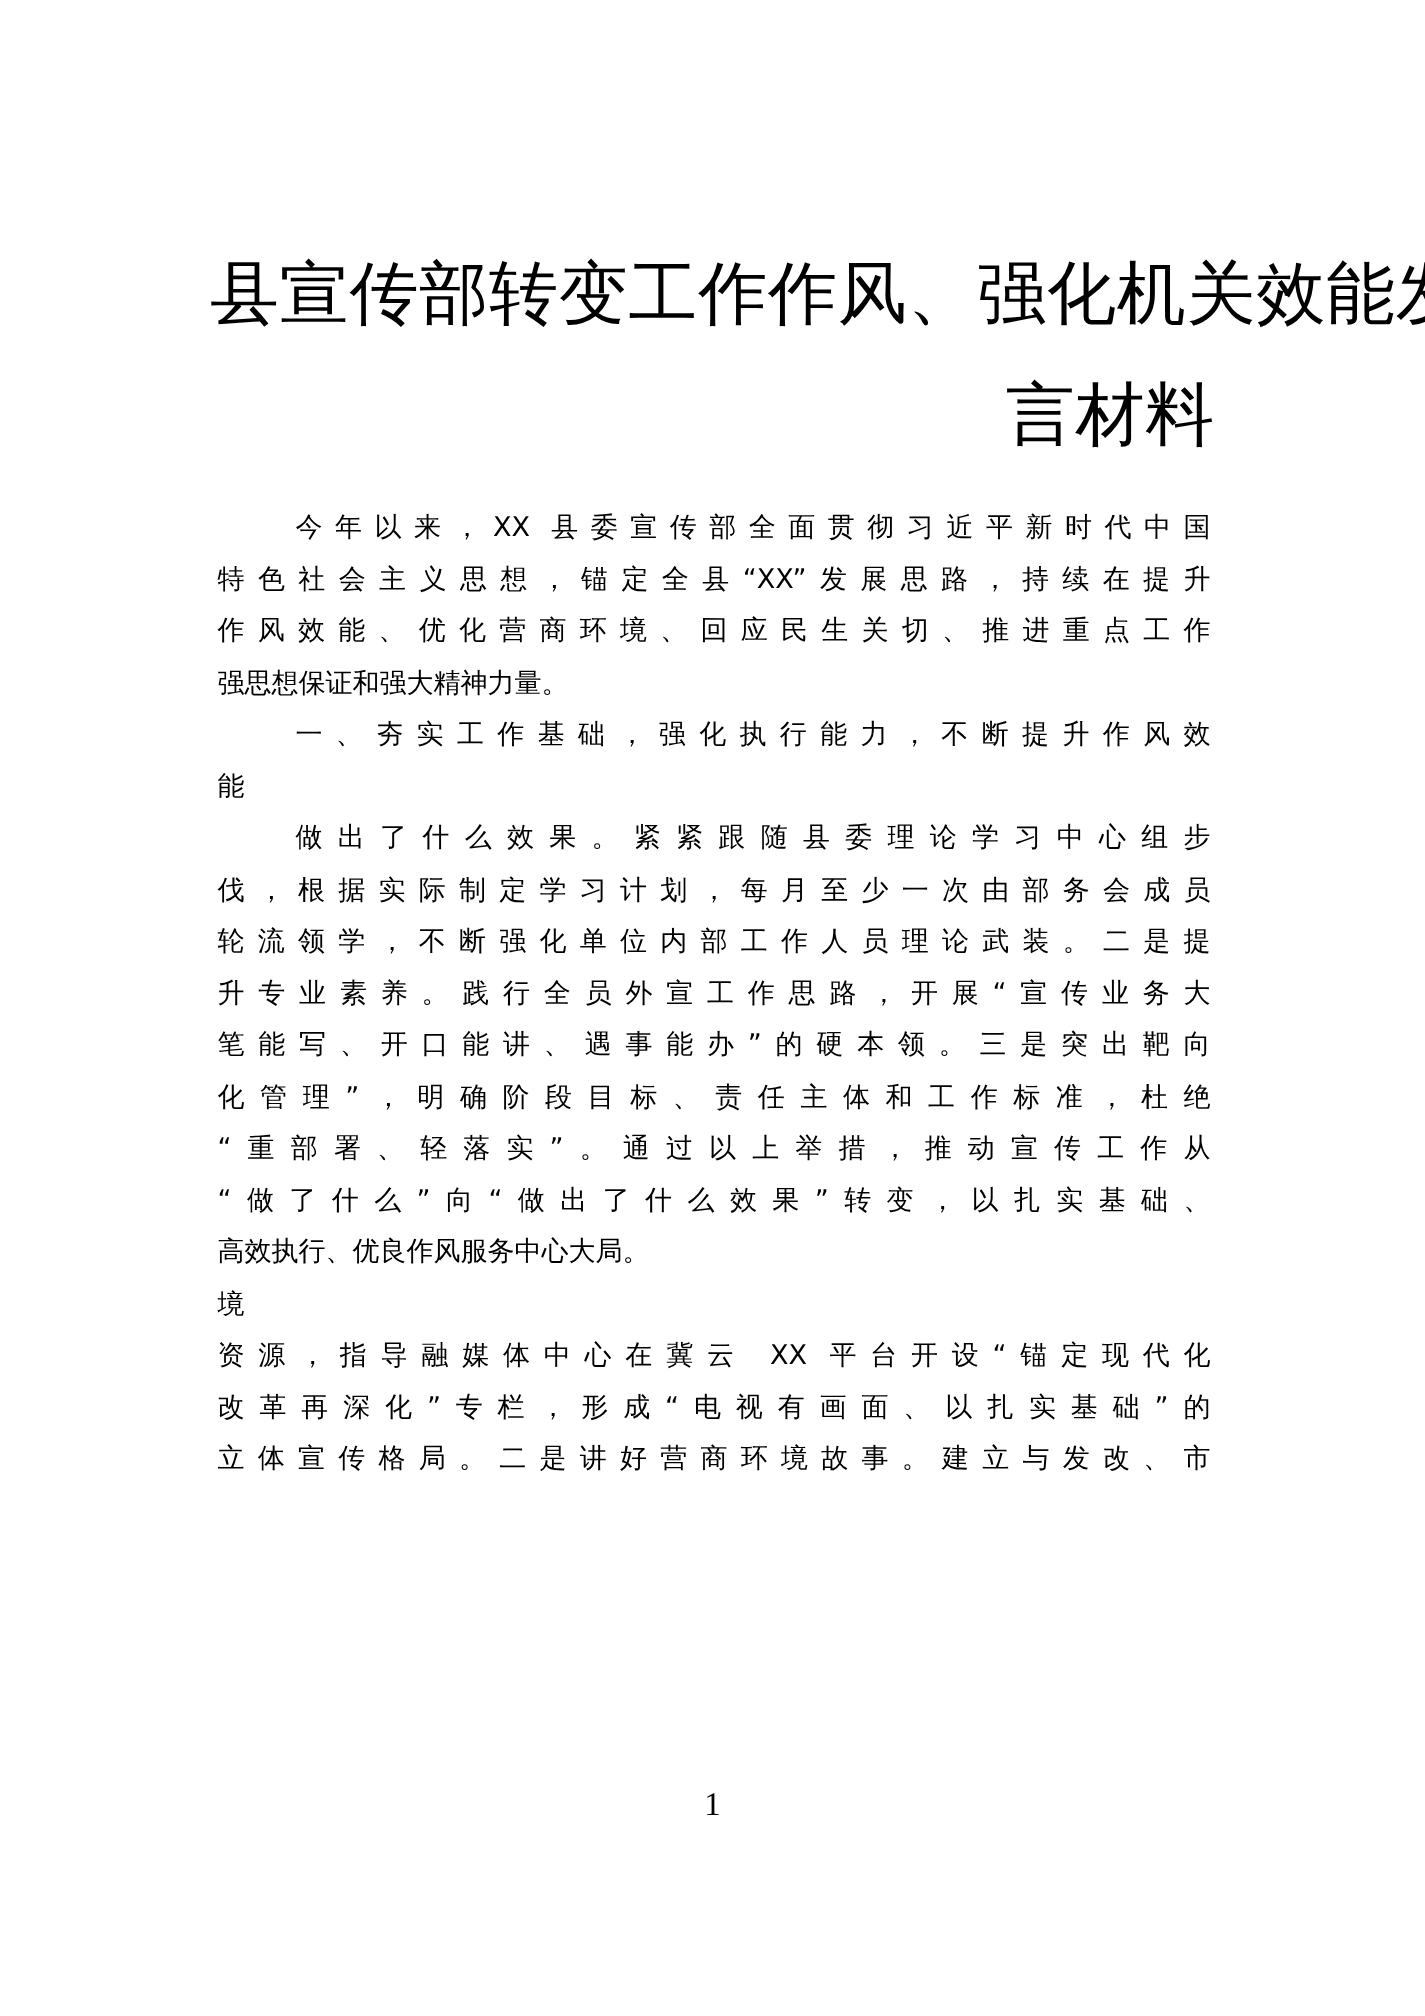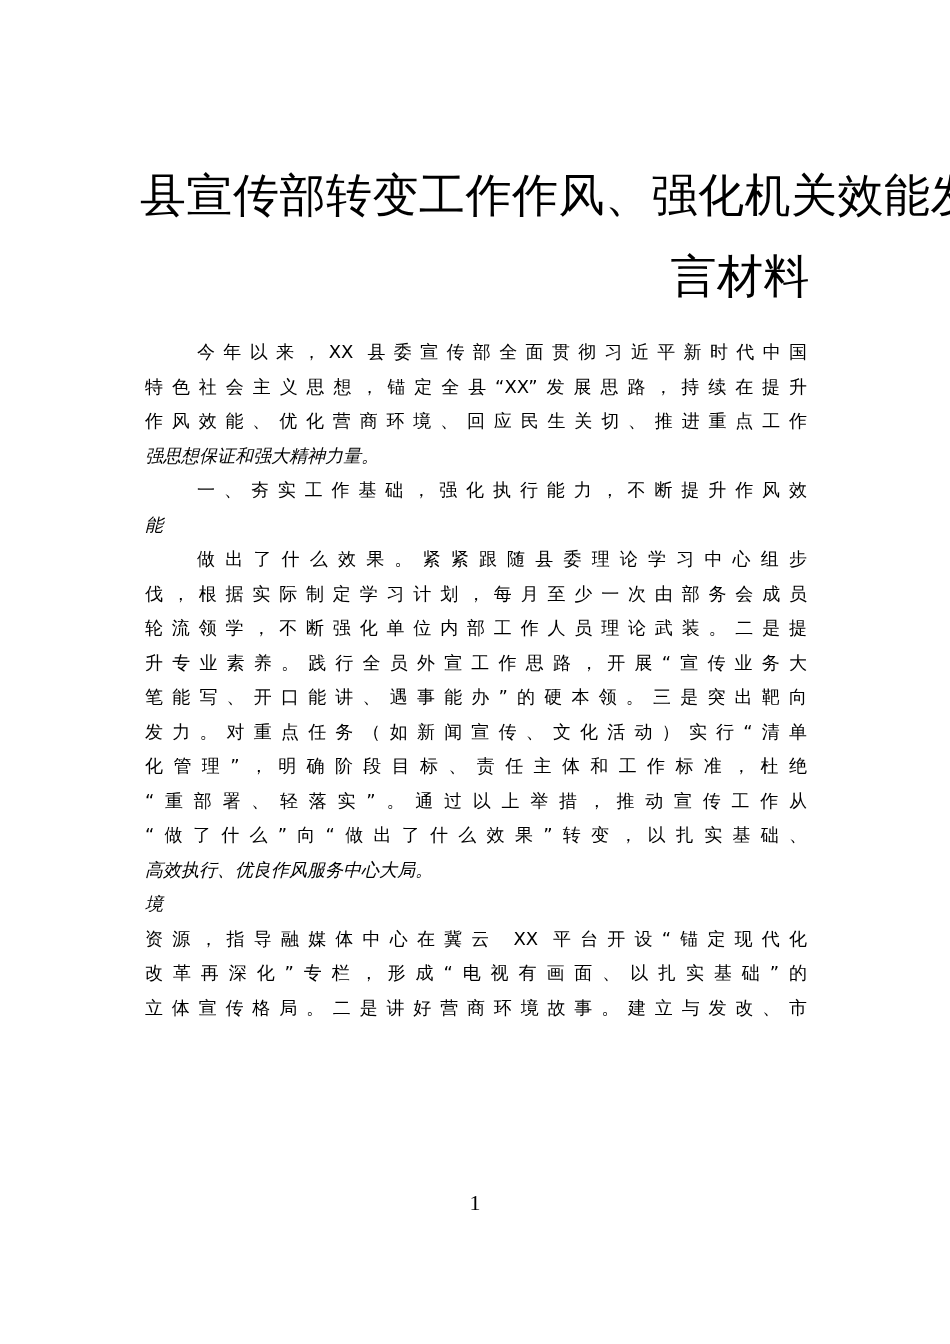--- a/index.html
+++ b/index.html
@@ -6,21 +6,21 @@
   body { width: 950px; height: 1344px; position: relative; overflow: hidden;
          font-family: "DejaVu Sans", "Liberation Sans", sans-serif; color: #000; }
   .page { position: absolute; left: 0; top: 0; width: 950px; height: 1344px; background: #fff; }
   .title { position: absolute; left: 140px; width: 670px; text-align: right;
            font-size: 46px; line-height: 40px; letter-spacing: 0.5px; white-space: nowrap; }
   .title.l1 { top: 175px; }
   .title.l2 { top: 256px; }
   .body { position: absolute; left: 145px; top: 335px; width: 662px; }
   .line { height: 34.5px; line-height: 34.5px; font-size: 18px; white-space: nowrap;
           text-align: justify; text-align-last: justify; letter-spacing: 0px; }
-  .line.last { text-align-last: left; font-style: italic; }
+  .line.last { text-align-last: left; }
   .line.indent { padding-left: 52px; }
   .footer { position: absolute; left: 0; width: 950px; top: 1190px; text-align: center;
             font-family: "Liberation Serif", "DejaVu Serif", serif; font-size: 22px; }
 </style>
 </head>
 <body>
 
 <div class="page">
   <div class="title l1">县宣传部转变工作作风、强化机关效能发</div>
   <div class="title l2">言材料</div>
@@ -30,21 +30,20 @@
       <div class="line">特色社会主义思想，锚定全县“XX”发展思路，持续在提升</div>
       <div class="line">作风效能、优化营商环境、回应民生关切、推进重点工作</div>
       <div class="line last">强思想保证和强大精神力量。</div>
       <div class="line indent">一、夯实工作基础，强化执行能力，不断提升作风效</div>
       <div class="line last">能</div>
       <div class="line indent">做出了什么效果。紧紧跟随县委理论学习中心组步</div>
       <div class="line">伐，根据实际制定学习计划，每月至少一次由部务会成员</div>
       <div class="line">轮流领学，不断强化单位内部工作人员理论武装。二是提</div>
       <div class="line">升专业素养。践行全员外宣工作思路，开展“宣传业务大</div>
       <div class="line">笔能写、开口能讲、遇事能办”的硬本领。三是突出靶向</div>
-      <div class="line">发力。对重点任务（如新闻宣传、文化活动）实行“清单</div>
       <div class="line">化管理”，明确阶段目标、责任主体和工作标准，杜绝</div>
       <div class="line">“重部署、轻落实”。通过以上举措，推动宣传工作从</div>
       <div class="line">“做了什么”向“做出了什么效果”转变，以扎实基础、</div>
       <div class="line last">高效执行、优良作风服务中心大局。</div>
       <div class="line last">境</div>
       <div class="line">资源，指导融媒体中心在冀云 XX 平台开设“锚定现代化</div>
       <div class="line">改革再深化”专栏，形成“电视有画面、以扎实基础”的</div>
       <div class="line">立体宣传格局。二是讲好营商环境故事。建立与发改、市</div>
     </div>
 

